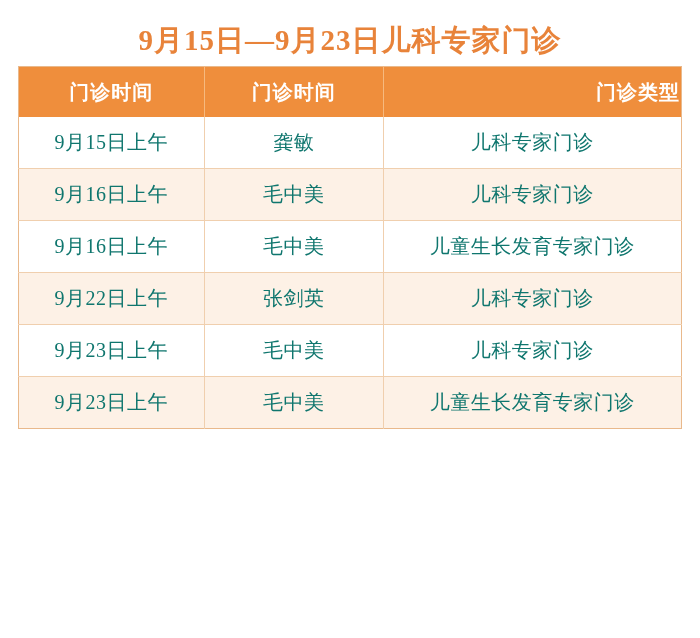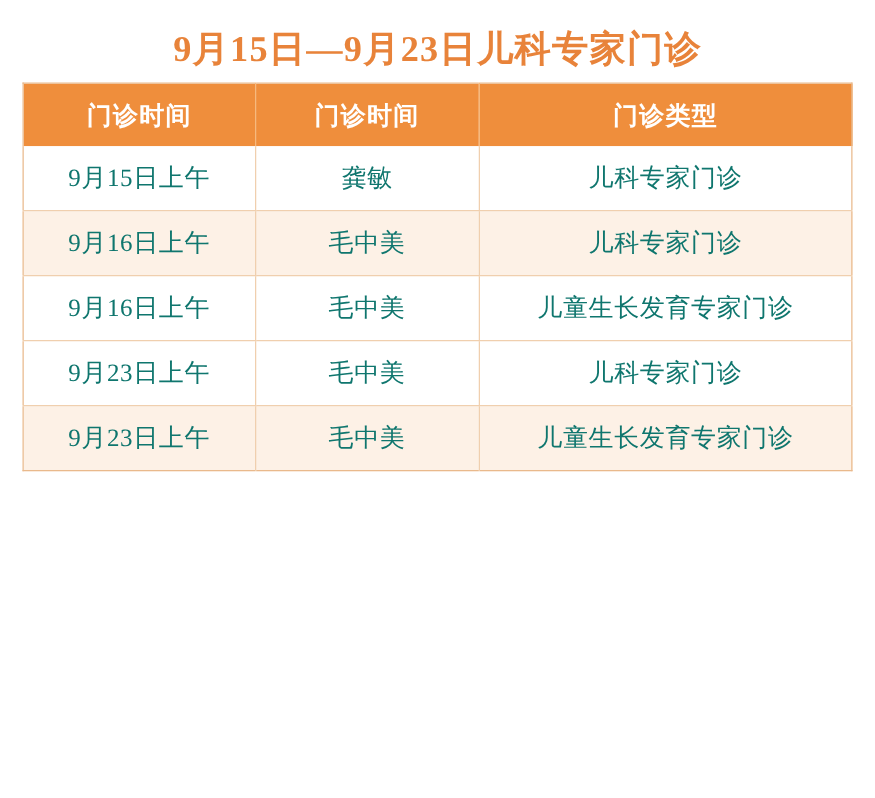--- a/index.html
+++ b/index.html
@@ -44,21 +44,21 @@
     background: #ef8e3c;
     color: #ffffff;
     font-size: 20px;
     font-weight: bold;
     height: 48px;
     text-align: center;
     border-right: 1px solid #f6b97e;
     letter-spacing: 1px;
     margin-left: 29px;
   }
-  table.schedule th:last-child { border-right: none; }
+  table.schedule th:last-child { border-right: none; text-align: right; }
 
   table.schedule td {
     height: 49px;
     text-align: center;
     font-size: 20px;
     color: #0f766e;
     border-right: 1px solid #f0cfae;
     border-bottom: 1px solid #f0cfae;
     letter-spacing: 0.5px;
   }
@@ -97,20 +97,25 @@
       <tr class="even">
         <td>9月16日上午</td>
         <td>毛中美</td>
         <td>儿科专家门诊</td>
       </tr>
       <tr class="odd">
         <td>9月16日上午</td>
         <td>毛中美</td>
         <td>儿童生长发育专家门诊</td>
       </tr>
+      <tr class="even">
+        <td>9月22日上午</td>
+        <td>张剑英</td>
+        <td>儿科专家门诊</td>
+      </tr>
       <tr class="odd">
         <td>9月23日上午</td>
         <td>毛中美</td>
         <td>儿科专家门诊</td>
       </tr>
       <tr class="even">
         <td>9月23日上午</td>
         <td>毛中美</td>
         <td>儿童生长发育专家门诊</td>
       </tr>

